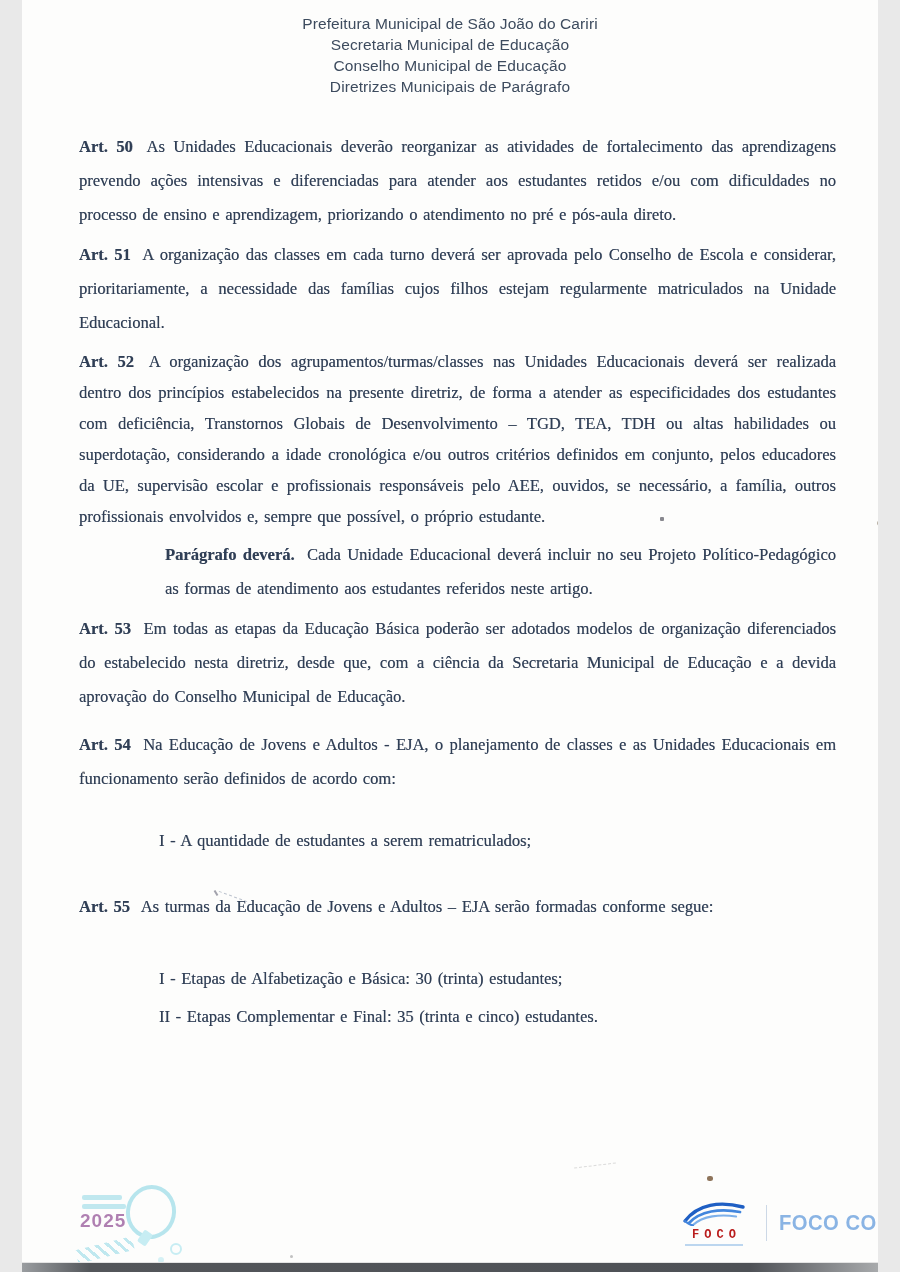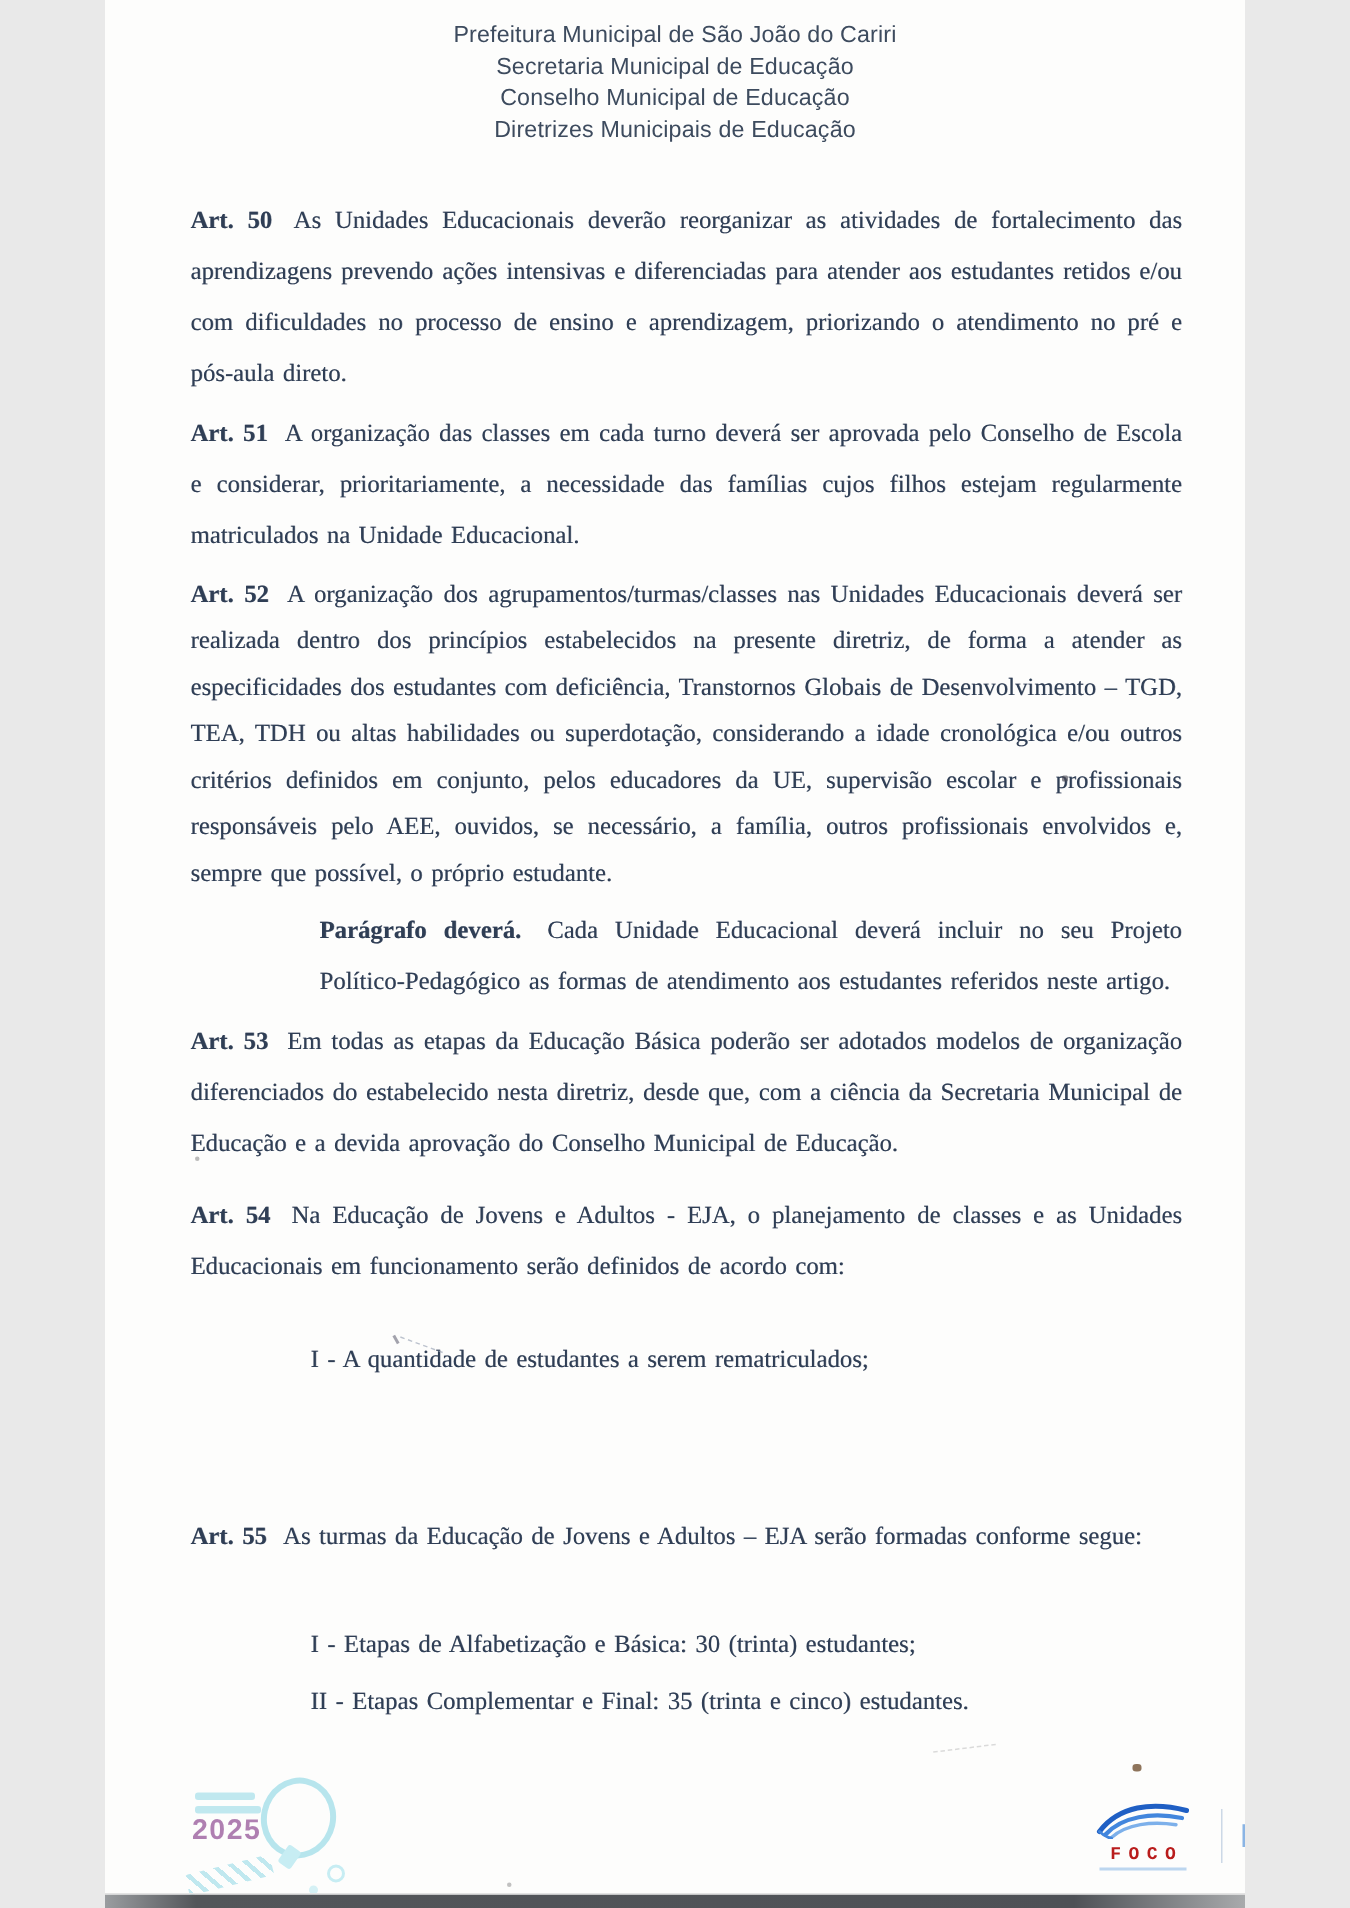--- a/index.html
+++ b/index.html
@@ -1,17 +1,17 @@
 <!DOCTYPE html>
 <html><head>
 <meta charset="utf-8">
 <style>
   html,body { margin:0; padding:0; background:#e9e9e9; }
   .page {
-    position:relative; width:760px; height:1272px; margin:0 auto;
+    position:relative; width:856px; height:1272px; margin:0 auto;
     background:#fdfdfc; overflow:hidden;
     font-family:"Liberation Serif", serif;
   }
   
   .letterhead {
     padding-top:13px; text-align:center;
     font-family:"Liberation Sans", sans-serif;
     font-size:15.5px; line-height:21px; color:#3d4b5e;
     letter-spacing:.1px;
   }
@@ -23,21 +23,21 @@
     text-shadow:.3px 0 0 rgba(47,62,85,.55);
     word-spacing:1.5px;
   }
   .para { margin:0 0 6px 0; }
   .lbl  { font-weight:bold; margin-right:6px; }
   .p52  { line-height:31px; }
   .indent { margin-left:86px; }
   .p53  { margin-bottom:14px; }
   .p54  { margin-bottom:28px; }
   .item { margin:0 0 0 80px; }
-  .p55  { margin-top:84px; margin-bottom:38px; }
+  .p55  { margin-top:32px; margin-bottom:38px; }
   .i55  { margin-bottom:4px; }
   
   .stamp { position:absolute; left:52px; top:1183px; width:120px; height:88px; opacity:.55; }
   .stamp .txtline { position:absolute; height:5px; background:#8fd8e6; border-radius:2px; }
   .stamp .l1 { left:8px; top:12px; width:40px; }
   .stamp .l2 { left:8px; top:21px; width:44px; }
   .stamp .year {
     position:absolute; left:6px; top:27px;
     font-family:"Liberation Sans", sans-serif; font-weight:bold;
     font-size:19px; color:#701a75; letter-spacing:1px;
@@ -89,21 +89,21 @@
 </style>
 </head>
 <body>
 
 <div class="page">
 
   <header class="letterhead">
     <div>Prefeitura Municipal de São João do Cariri</div>
     <div>Secretaria Municipal de Educação</div>
     <div>Conselho Municipal de Educação</div>
-    <div>Diretrizes Municipais de Educação</div>
+    <div>Diretrizes Municipais de Parágrafo</div>
   </header>
 
   <main class="content">
 
     <p class="para">
       <span class="lbl">Art. 50</span>
       <span>As Unidades Educacionais deverão reorganizar as atividades de fortalecimento das aprendizagens prevendo ações intensivas e diferenciadas para atender aos estudantes retidos e/ou com dificuldades no processo de ensino e aprendizagem, priorizando o atendimento no pré e pós-aula direto.</span>
     </p>
 
     <p class="para">

